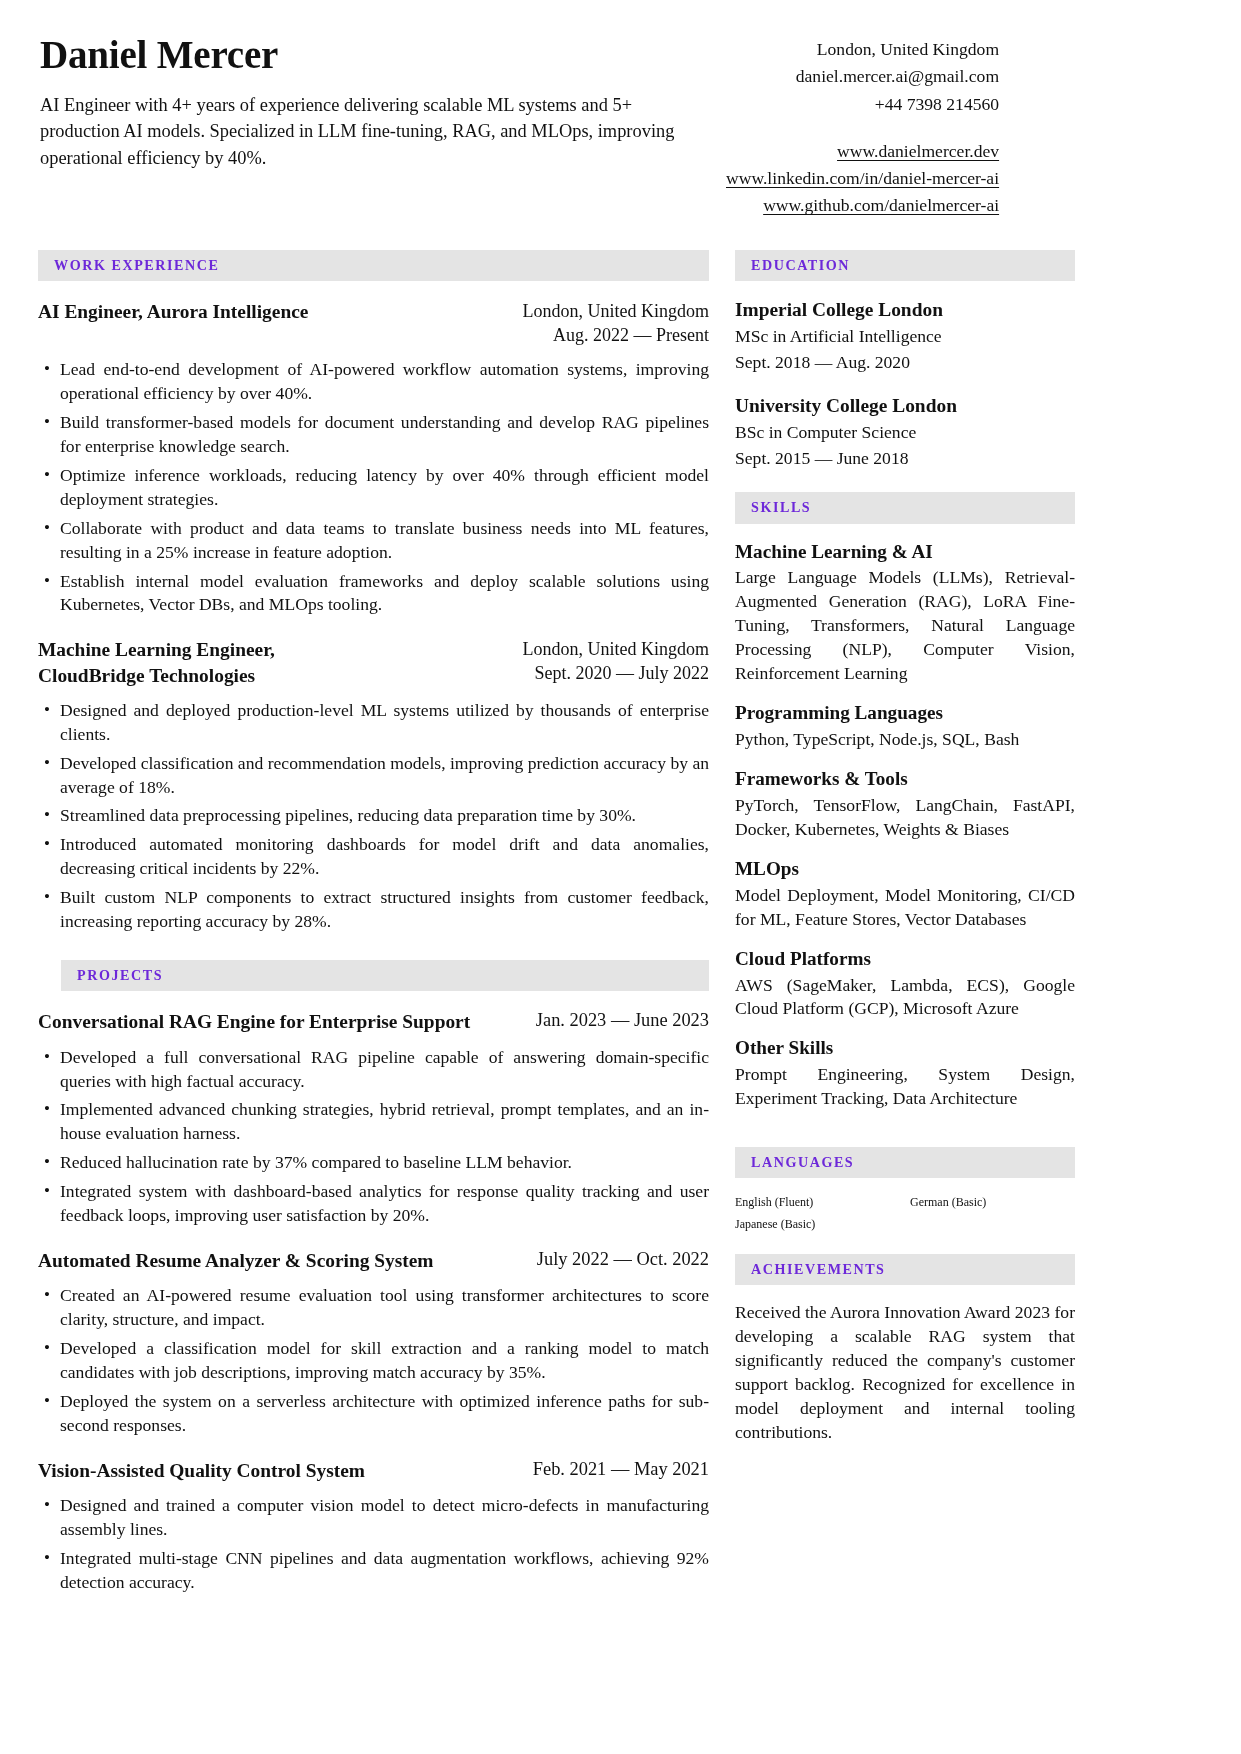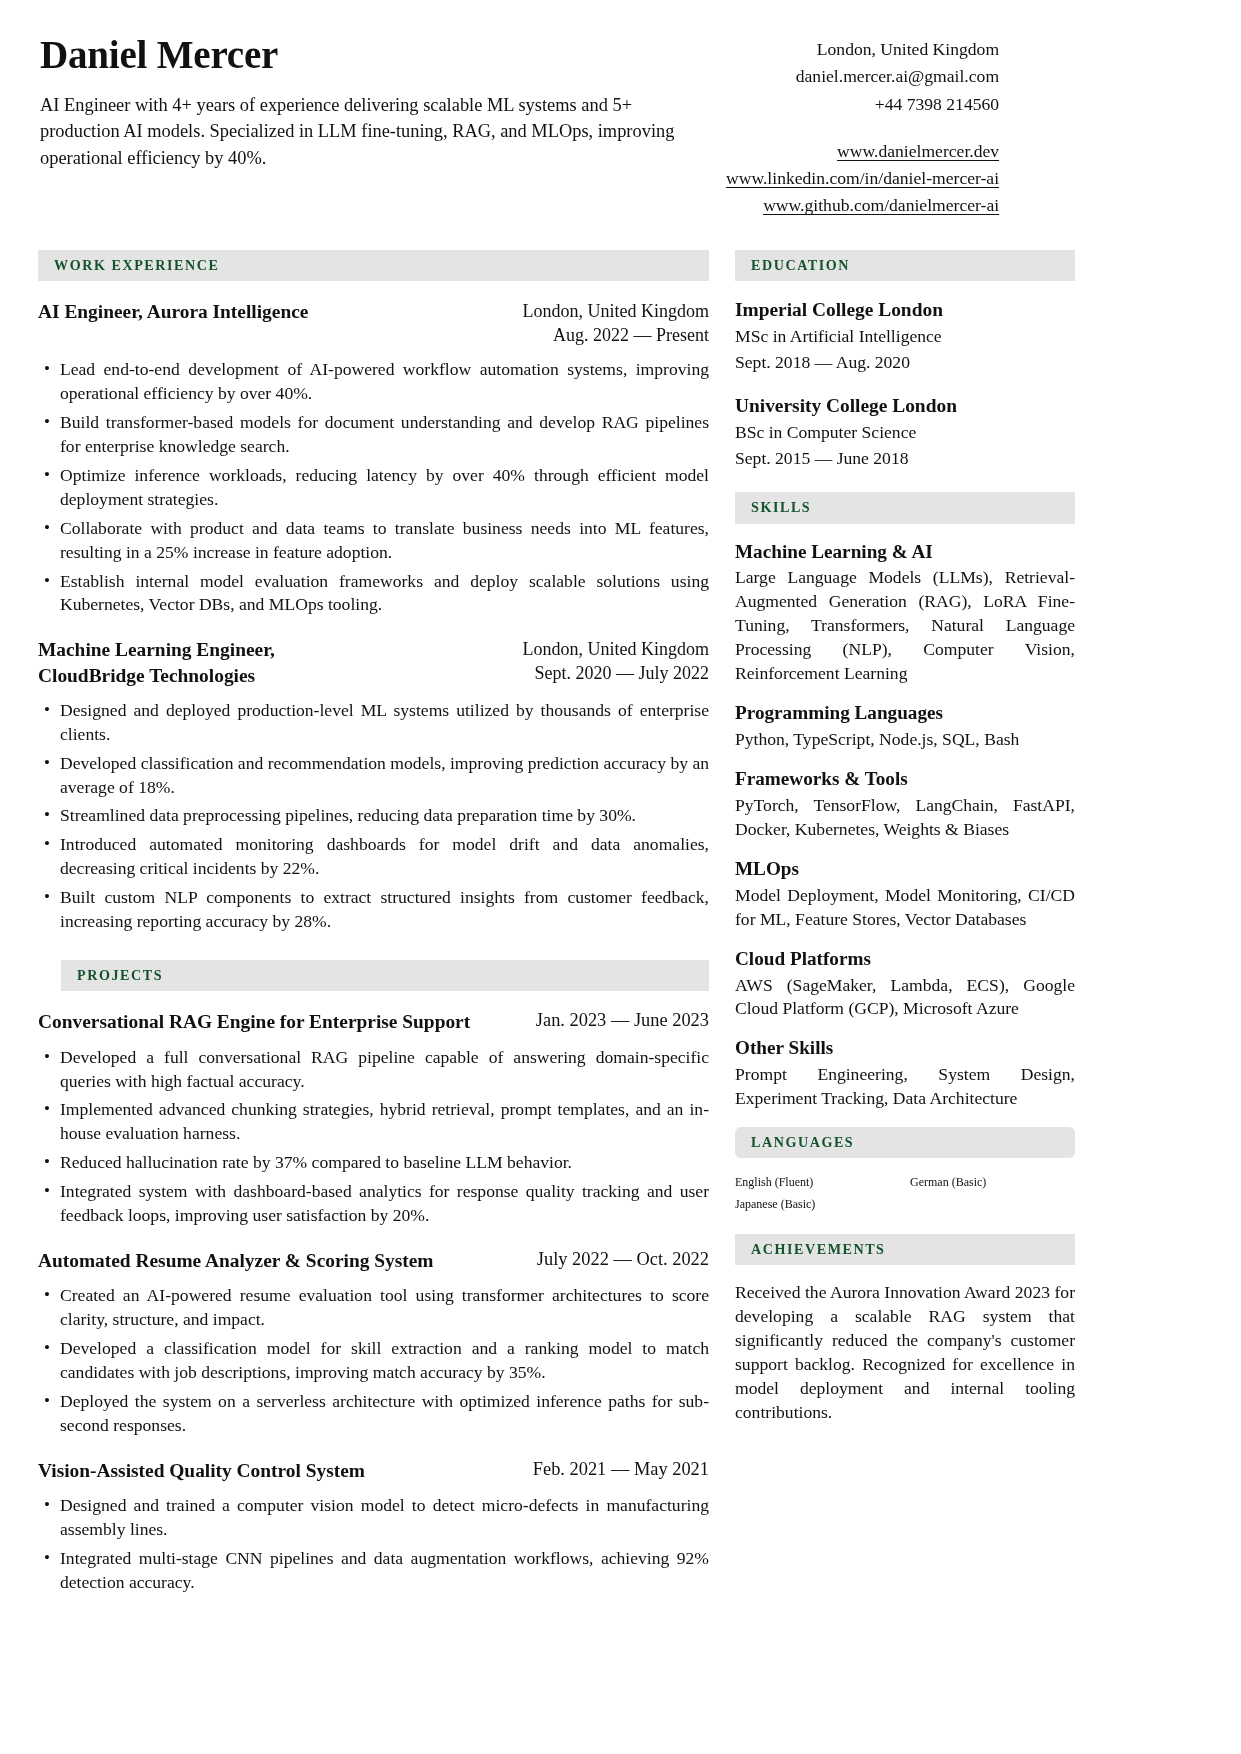--- a/index.html
+++ b/index.html
@@ -73,21 +73,21 @@
 
   
   .sec-head {
     background: #e4e4e4;
     padding: 6px 16px 7px 16px;
     font-size: 14.1px;
     font-weight: bold;
     letter-spacing: 1.55px;
     text-transform: uppercase;
     font-variant: small-caps;
-    color: #14532d;
+    color: #6d28d9;
     margin-bottom: 18px;
   }
   .col-side .sec-head { margin-bottom: 16px; }
 
   
   .entry { margin-bottom: 20px; }
   .entry:last-child { margin-bottom: 6px; }
   .entry-top {
     display: flex;
     align-items: flex-start;
@@ -320,21 +320,21 @@
         <div class="skill-group">
           <div class="skill-name">Cloud Platforms</div>
           <div class="skill-items">AWS (SageMaker, Lambda, ECS), Google Cloud Platform (GCP), Microsoft Azure</div>
         </div>
         <div class="skill-group">
           <div class="skill-name">Other Skills</div>
           <div class="skill-items">Prompt Engineering, System Design, Experiment Tracking, Data Architecture</div>
         </div>
       </div>
 
-      <div class="sec-head" style="margin-top:16px;border-radius:6px;">Languages</div>
+      <div class="sec-head" style="margin-top:36px;">Languages</div>
       <div class="lang-grid">
         <div>English (Fluent)</div>
         <div>German (Basic)</div>
         <div>Japanese (Basic)</div>
       </div>
 
       <div class="sec-head" style="margin-top:22px;">Achievements</div>
       <div class="achievement-text">Received the Aurora Innovation Award 2023 for developing a scalable RAG system that significantly reduced the company's customer support backlog. Recognized for excellence in model deployment and internal tooling contributions.</div>
 
     </div>

